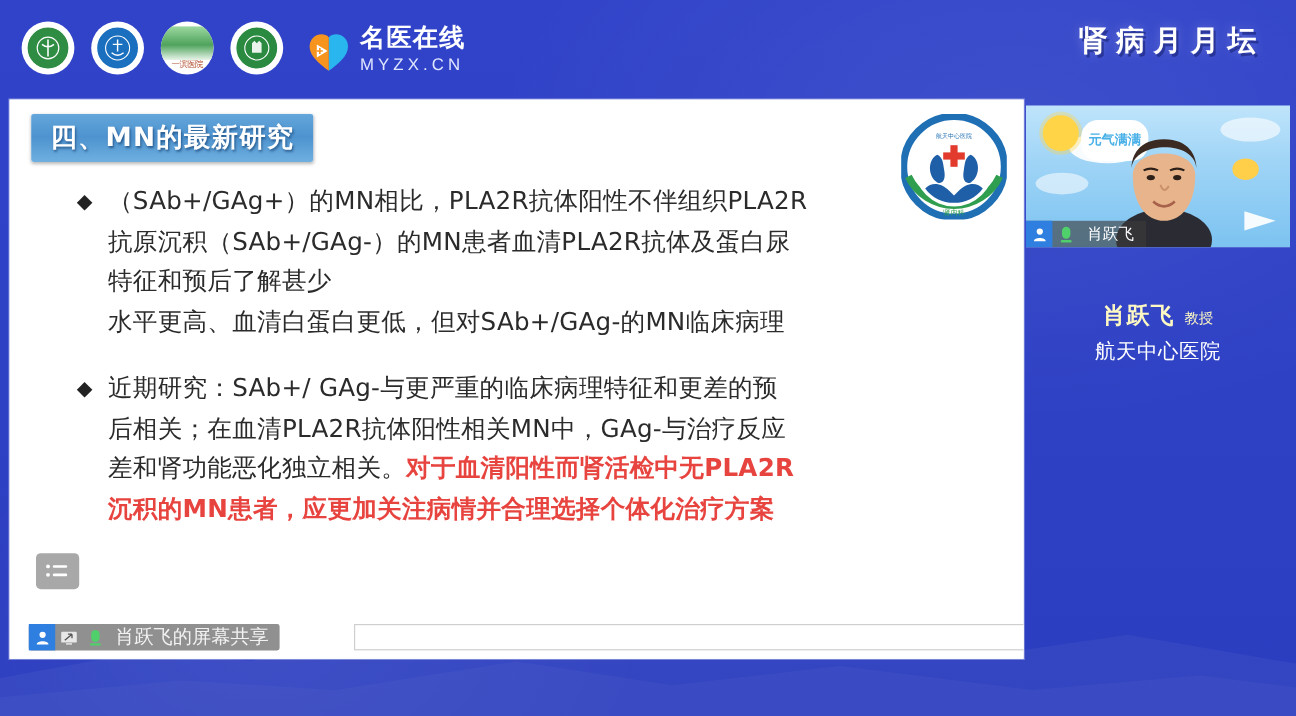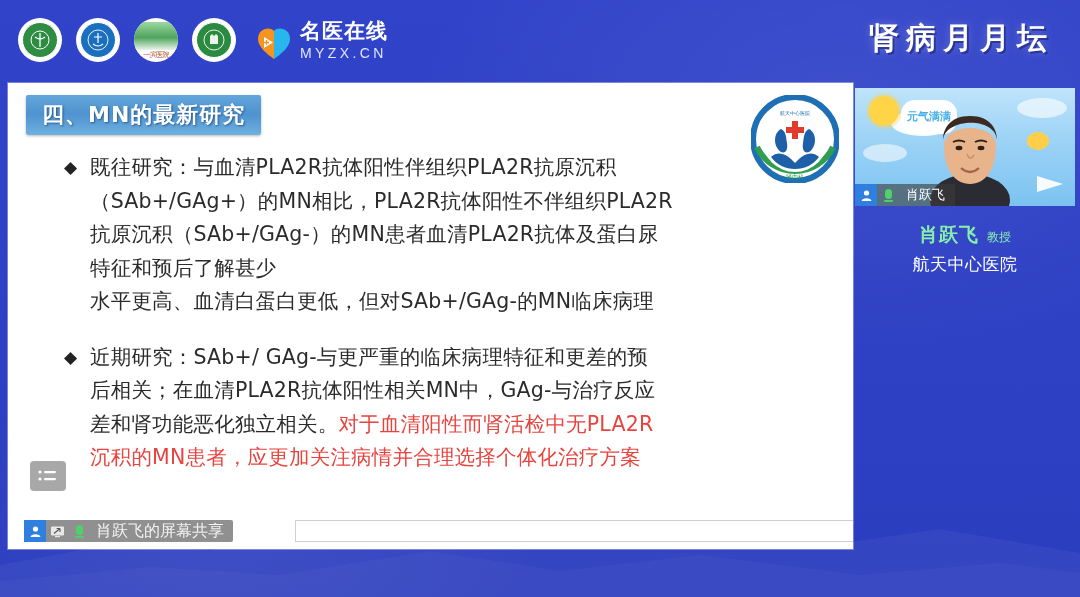--- a/index.html
+++ b/index.html
@@ -33,21 +33,21 @@
   .cl-photo .ph { width:44px; height:28px; background:linear-gradient(180deg,#9cd8a0 0%,#4fa35c 55%,#e8f4ea 100%); }
   .cl-photo .cap { font-size:7px; color:#b04a2a; margin-top:1px; letter-spacing:-.5px;}
 
   #myzx { display:flex; align-items:flex-end; gap:8px; margin-left:6px; }
   #myzx-mark { width:36px; height:32px; position:relative; }
   #myzx-text { display:flex; flex-direction:column; line-height:1; }
   #myzx-cn   { color:#dfe6ff; font-size:14px; letter-spacing:3.4px; margin-top:4px; }
   #myzx-zh   { color:#fff; font-size:21px; font-weight:bold; letter-spacing:1px;
                font-family:"DejaVu Sans",sans-serif; }
 
-  #brand-title { position:absolute; right:26px; top:18px; font-size:30px; font-weight:bold;
+  #brand-title { position:absolute; right:26px; top:18px; font-size:24px; font-weight:bold;
                  color:#fff; letter-spacing:7px; font-family:Liberation Mono, monospace;
                  text-shadow:2px 2px 0 rgba(20,30,110,.55), 0 0 10px rgba(255,255,255,.25); }
 
   
   #share-region { position:absolute; left:8px; top:83px; width:845px; height:466px;
                   background:#fff; box-shadow:0 0 0 1px rgba(255,255,255,.35); }
   #slide { position:absolute; inset:0; background:#fff; overflow:hidden; }
 
   #slide-title-box { position:absolute; left:18px; top:12px; height:40px; padding:16px 16px;
                      display:flex; align-items:center;
@@ -58,21 +58,21 @@
                  font-family:"DejaVu Sans",sans-serif;
                  text-shadow:1px 1px 2px rgba(0,40,90,.55); }
 
   #hospital-logo { position:absolute; right:14px; top:12px; width:88px; height:88px; }
 
   #slide-body { position:absolute; left:56px; top:68px; right:22px; }
   .para { display:flex; margin-bottom:22px; }
   .bullet { flex:0 0 26px; font-size:17px; line-height:34px; color:#222; }
   .ptext { font-size:20.5px; line-height:33.5px; color:#2b2b2b; letter-spacing:.2px;
            font-family:"DejaVu Sans",sans-serif; }
-  .hl-red { color:#e8443f; }
+  .hl-red { color:#e8443f;font-weight:bold; }
 
   #citation { position:absolute; left:88px; bottom:28px; font-size:9px; color:#6b6b6b;
               font-family:"DejaVu Sans Mono","Liberation Mono",monospace; letter-spacing:.3px; }
 
   #slide-menu-btn { position:absolute; left:22px; bottom:58px; width:36px; height:30px;
                     background:#a8a8a8; border-radius:4px; display:flex; align-items:center;
                     justify-content:center; }
 
   
   #share-status { position:absolute; left:16px; bottom:7px; height:22px;
@@ -104,21 +104,21 @@
            border-left:26px solid rgba(255,255,255,.92);
            border-top:8px solid transparent; border-bottom:8px solid transparent; }
   #tile-namebar { position:absolute; left:0; bottom:0; height:22px; display:flex;
                   align-items:center; background:rgba(60,60,60,.62); padding-right:10px; }
   #tile-person-icon { width:22px; height:22px; background:#2f7fe0; display:flex;
                       align-items:center; justify-content:center; }
   #tile-name { color:#fff; font-size:13px; margin-left:7px; font-family:"DejaVu Sans",sans-serif; }
 
   
   #speaker-caption { position:absolute; left:855px; top:222px; width:220px; text-align:center; }
-  #speaker-line1 { color:#86efac; font-family:Liberation Serif, serif; }
+  #speaker-line1 { color:#fef9c3; font-family:Liberation Serif, serif;margin-top:28px; }
   #speaker-name { font-size:19px; font-weight:bold; letter-spacing:1px; }
   #speaker-rank { font-size:12px; margin-left:8px; }
   #speaker-org { color:#fff; font-size:17px; margin-top:5px; letter-spacing:.5px;
                  font-family:"DejaVu Sans",sans-serif; }
 
   .mic-body { width:7px; height:10px; border-radius:3.5px; background:#4fd06a; }
   .mic-stand { width:9px; height:2px; background:#4fd06a; margin-top:1px; border-radius:1px; }
 </style>
 </head>
 <body>
@@ -205,21 +205,20 @@
       <path d="M20 62 C26 56 34 58 40 64 L44 68 L48 64 C54 58 62 56 68 62 C62 70 54 74 44 74 C34 74 26 70 20 62 Z" fill="#1f5fa8"></path>
       <text x="44" y="20" font-size="5" fill="#1f6fb5" text-anchor="middle" font-family="DejaVu Sans">航天中心医院</text>
       <text x="44" y="84" font-size="6" fill="#2f9e4f" text-anchor="middle" font-family="DejaVu Sans">肾内科</text>
     </svg>
 
     <div id="slide-body">
 
       <div class="para">
         <span class="bullet">◆</span>
         <div class="ptext">
-          <div>既往研究：与血清PLA2R抗体阳性伴组织PLA2R抗原沉积</div>
           <div>（SAb+/GAg+）的MN相比，PLA2R抗体阳性不伴组织PLA2R</div>
           <div>抗原沉积（SAb+/GAg-）的MN患者血清PLA2R抗体及蛋白尿</div>
           <div>特征和预后了解甚少</div>
           <div>水平更高、血清白蛋白更低，但对SAb+/GAg-的MN临床病理</div>
         </div>
       </div>
 
       <div class="para">
         <span class="bullet">◆</span>
         <div class="ptext">

